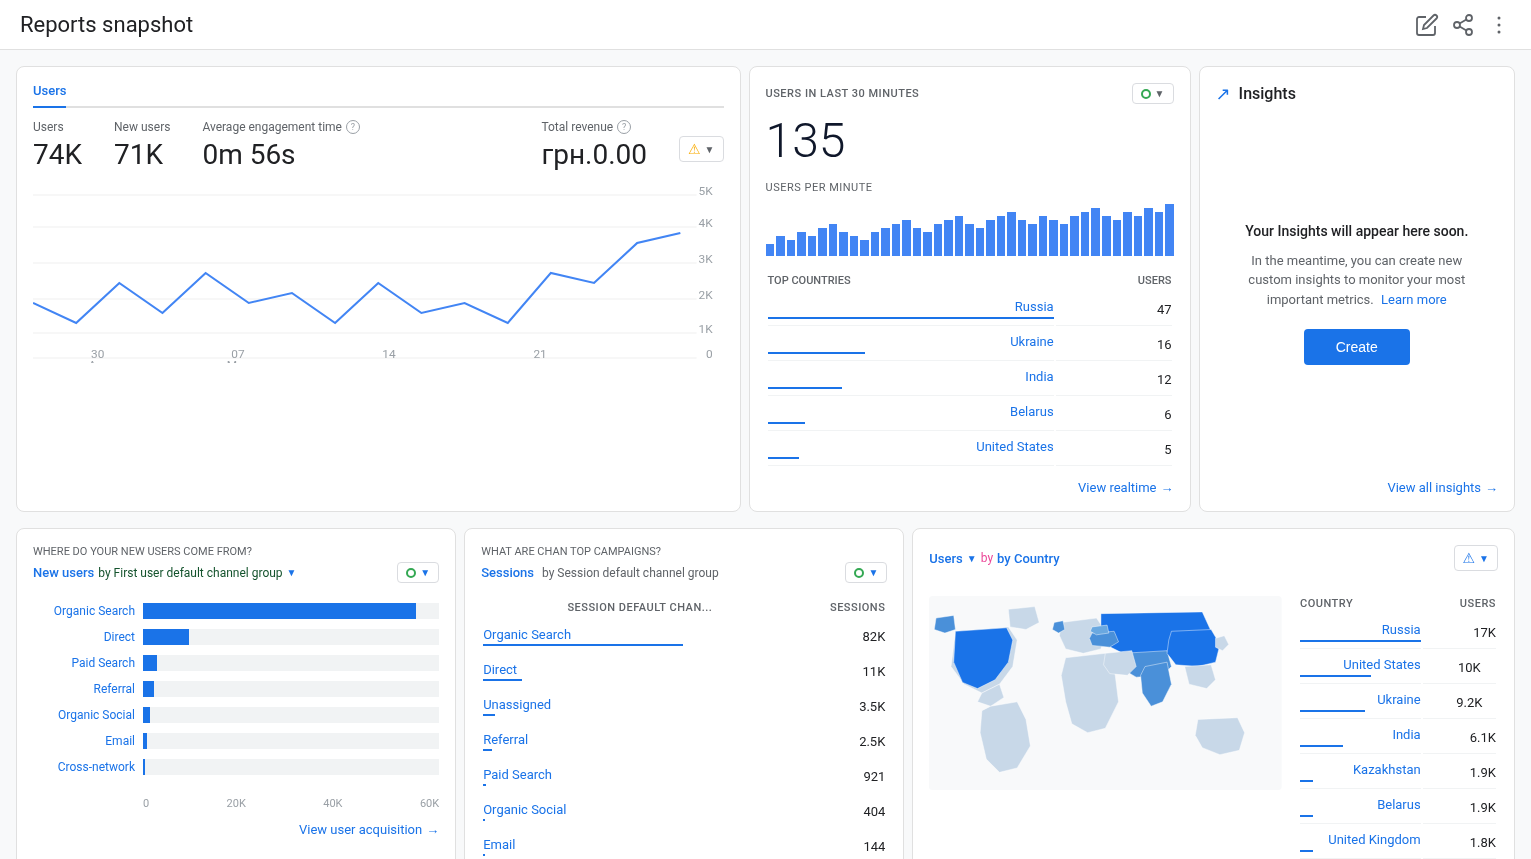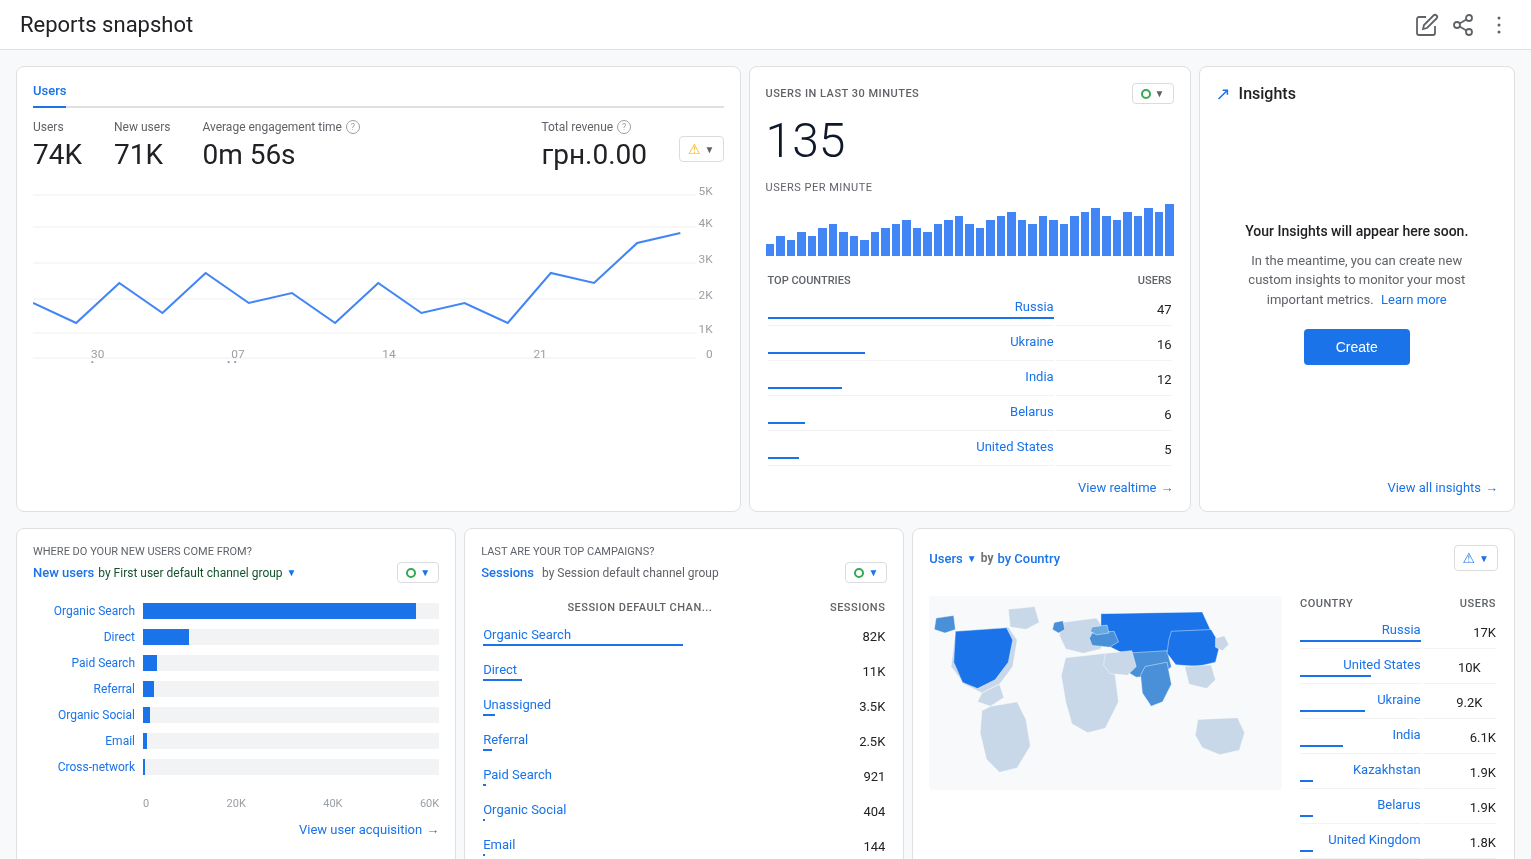--- a/index.html
+++ b/index.html
@@ -385,21 +385,21 @@
           <span>40K</span>
           <span>60K</span>
         </div>
       <div class="card-footer">
         <a class="view-link">View user acquisition</a>
         <span style="color:#1a73e8;margin-left:4px;">→</span>
       </div>
     </div>
 
     <div class="card card-campaigns">
-      <div class="section-subtitle">LAST ARE YOUR TOP CAMPAIGNS?</div>
+      <div class="section-subtitle">WHAT ARE CHAN TOP CAMPAIGNS?</div>
       <div class="section-main-title">
         <span style="color:#1a73e8;cursor:pointer;">Sessions</span>
         <span style="font-size:12px;color:#5f6368;font-weight:400;margin-left:4px;">by Session default channel group</span>
         <div style="margin-left:auto;">
           <div class="status-btn">
             <span class="status-dot"></span>
             <span class="dropdown-arrow">▼</span>
           </div>
         </div>
       </div>
@@ -455,21 +455,21 @@
   </tr>
           </tbody>
       </table>
 
     </div>
 
     <div class="card card-countries">
       <div class="section-main-title" style="display:flex;align-items:center;gap:4px;">
         <span style="color:#1a73e8;cursor:pointer;">Users</span>
         <span class="dropdown-arrow">▼</span>
-        <span style="font-size:12px;color:#737373;font-weight:700;">by</span>
+        <span style="font-size:12px;color:#ec4899;font-weight:400;">by</span>
         <span style="color:#1a73e8;cursor:pointer;font-size:13px;">by Country</span>
         <div style="margin-left:auto;">
           <div class="status-btn">
             <span class="warning-triangle">⚠</span>
             <span class="dropdown-arrow">▼</span>
           </div>
         </div>
       </div>
 
       <div style="display:flex;gap:16px;flex:1;">

